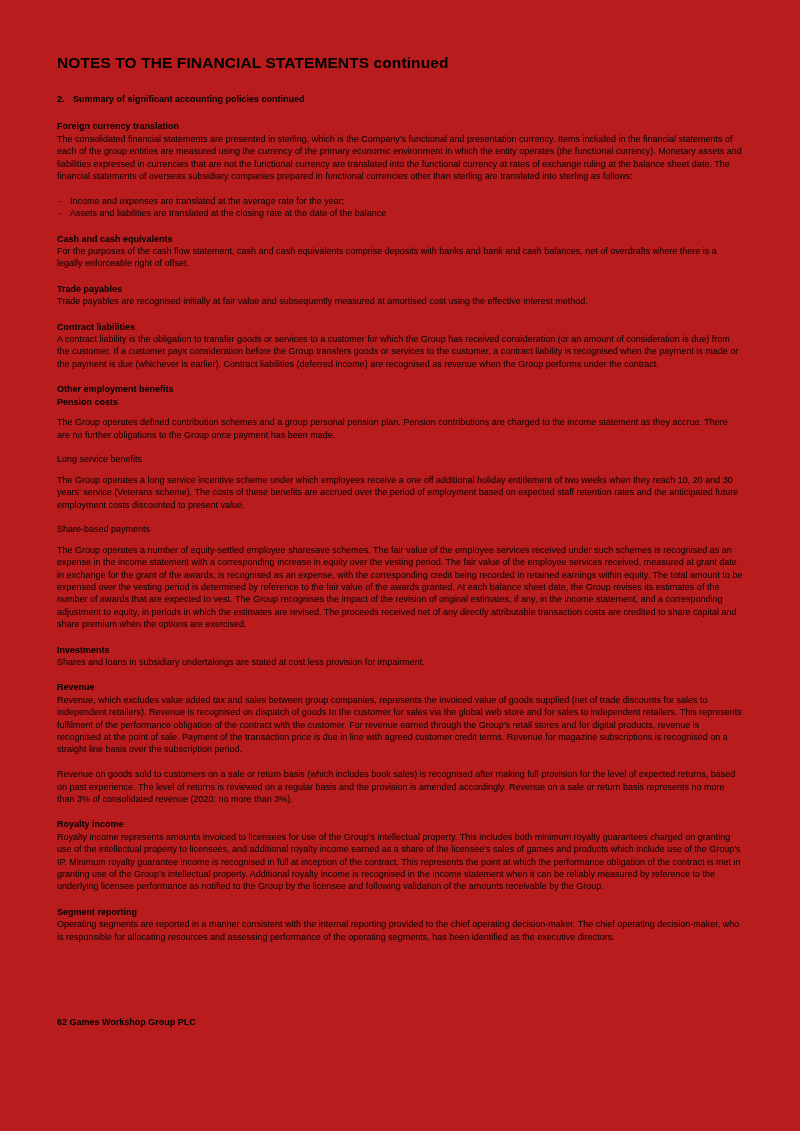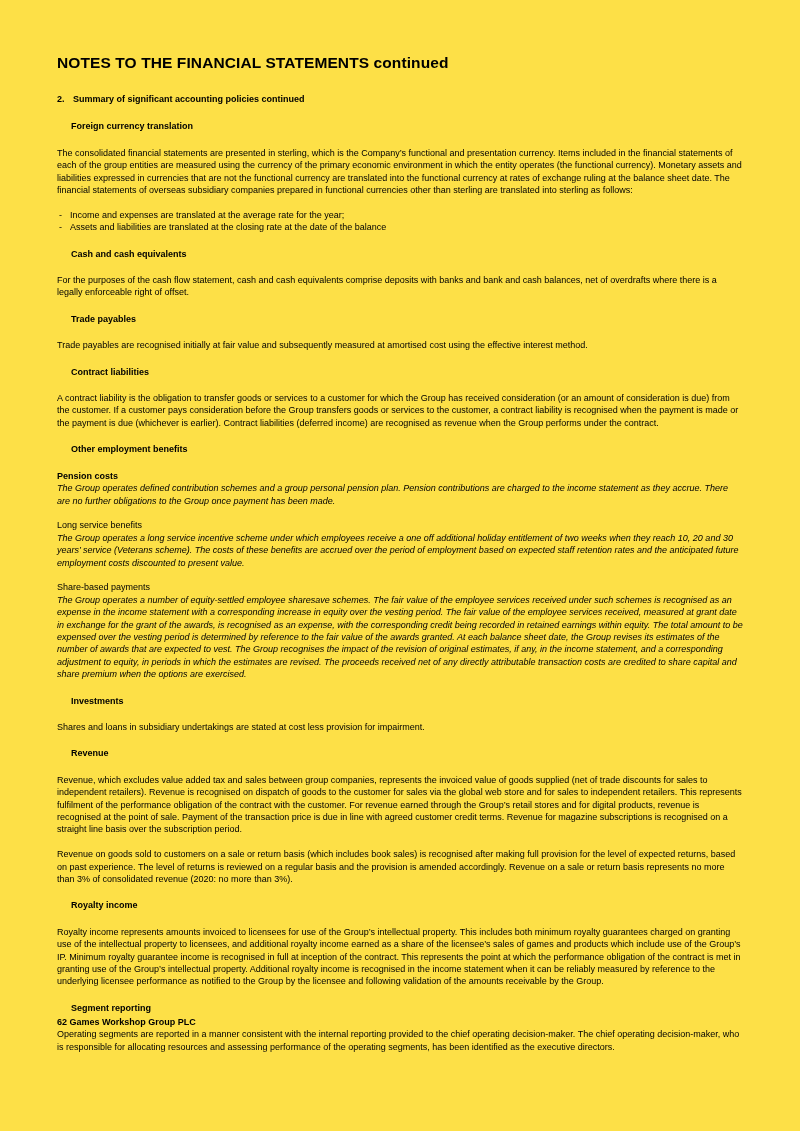--- a/index.html
+++ b/index.html
@@ -6,21 +6,21 @@
   html, body { margin: 0; padding: 0; background: #ffffff; }
   body {
     font-family: "Liberation Sans", "DejaVu Sans", sans-serif;
     color: #000000;
     -webkit-font-smoothing: antialiased;
   }
   .page {
     position: relative;
     width: 800px;
     height: 1131px;
-    background: #fde047;
+    background: #b91c1c;
     padding: 53px 57px 0 57px;
     overflow: hidden;
   }
   .doc-title {
     font-size: 15.5px;
     font-weight: bold;
     margin: 0 0 21px 0;
     letter-spacing: 0.1px;
     line-height: 19px;
   }
@@ -28,32 +28,32 @@
     font-size: 9px;
     font-weight: bold;
     line-height: 12.4px;
     margin: 0 0 15px 0;
   }
   .section-head .num { display: inline-block; width: 16px; }
   section { margin-bottom: 13px; }
   h3 {
     font-size: 9px;
     font-weight: bold;
-    margin: 14px;
+    margin: 0;
     line-height: 12.4px;
   }
   p {
     font-size: 9px;
     margin: 0;
     line-height: 12.4px;
   }
   p.para + p.para { margin-top: 12.4px; }
   p.subheading { margin-top: 12.4px; }
   h3 + p.subheading { margin-top: 0; font-weight: bold; }
-  p.subheading + p.para { margin-top: 0; font-style: italic; }
+  p.subheading + p.para { margin-top: 8px; }
   ul {
     list-style: none;
     margin: 12.4px 0 0 0;
     padding: 0;
     font-size: 9px;
     line-height: 12.4px;
   }
   li { position: relative; padding-left: 13px; }
   li::before { content: "-"; position: absolute; left: 2px; }
   .footer {

